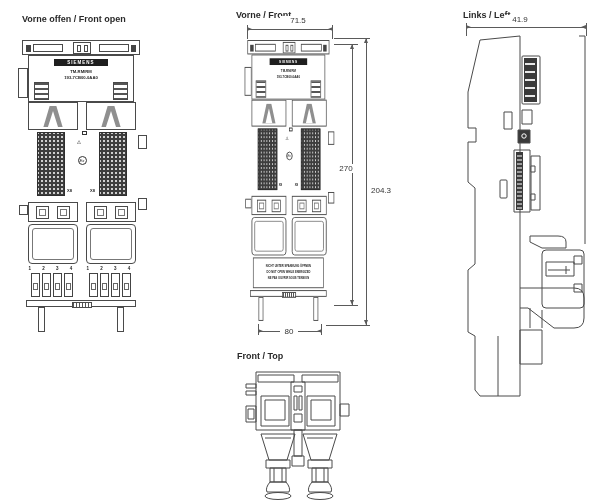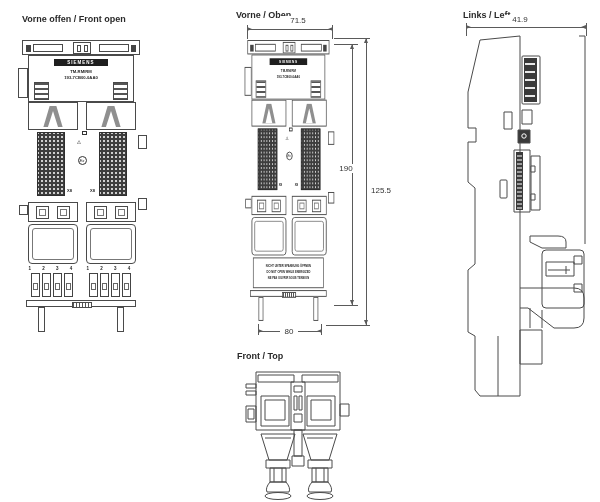--- a/index.html
+++ b/index.html
@@ -152,21 +152,21 @@
         <div class="term"></div>
         <div class="term"></div>
       </div>
     </div>
     <div class="bx bottom-bar"></div>
     <div class="bconn abs"></div>
     <div class="bx leg l"></div>
     <div class="bx leg r"></div>
   </div>
 
-  <div class="view-label" style="left:236px;top:10px">Vorne / Oben</div>
+  <div class="view-label" style="left:236px;top:10px">Vorne / Front</div>
 
   <div class="fdev scaled" style="left:246px;top:40px">
     <div class="bx top-rail">
       <div class="bx slot-l" style="position:absolute"></div>
       <div class="bx slot-r" style="position:absolute"></div>
       <div class="bx mid-block" style="position:absolute">
         <div class="bx tiny-slot1" style="position:absolute"></div>
         <div class="bx tiny-slot2" style="position:absolute"></div>
       </div>
       <div class="cap l"></div>
@@ -225,28 +225,28 @@
   <div class="ah r" style="left:247px;top:27px"></div>
   <div class="ah l" style="left:328px;top:27px"></div>
   <div class="vline" style="left:247px;top:25px;height:14px"></div>
   <div class="vline" style="left:332px;top:25px;height:14px"></div>
 
   <div class="vline" style="left:352px;top:44px;height:261px"></div>
   <div class="ah u" style="left:350px;top:44px"></div>
   <div class="ah d" style="left:350px;top:300px"></div>
   <div class="hline" style="left:334px;top:44px;width:24px"></div>
   <div class="hline" style="left:334px;top:305px;width:24px"></div>
-  <div class="dim-label" style="left:338px;top:164px;width:16px">190</div>
+  <div class="dim-label" style="left:338px;top:164px;width:16px">270</div>
 
   <div class="vline" style="left:366px;top:38px;height:287px"></div>
   <div class="ah u" style="left:364px;top:38px"></div>
   <div class="ah d" style="left:364px;top:320px"></div>
   <div class="hline" style="left:334px;top:38px;width:36px"></div>
   <div class="hline" style="left:326px;top:325px;width:44px"></div>
-  <div class="dim-label" style="left:368px;top:186px;width:26px">125.5</div>
+  <div class="dim-label" style="left:368px;top:186px;width:26px">204.3</div>
 
   <div class="hline" style="left:258px;top:331px;width:64px"></div>
   <div class="ah r" style="left:258px;top:329px"></div>
   <div class="ah l" style="left:317px;top:329px"></div>
   <div class="vline" style="left:258px;top:324px;height:11px"></div>
   <div class="vline" style="left:321px;top:324px;height:11px"></div>
   <div class="dim-label" style="left:280px;top:327px;width:18px">80</div>
 
   <div class="view-label" style="left:463px;top:10px">Links / Left</div>
 

